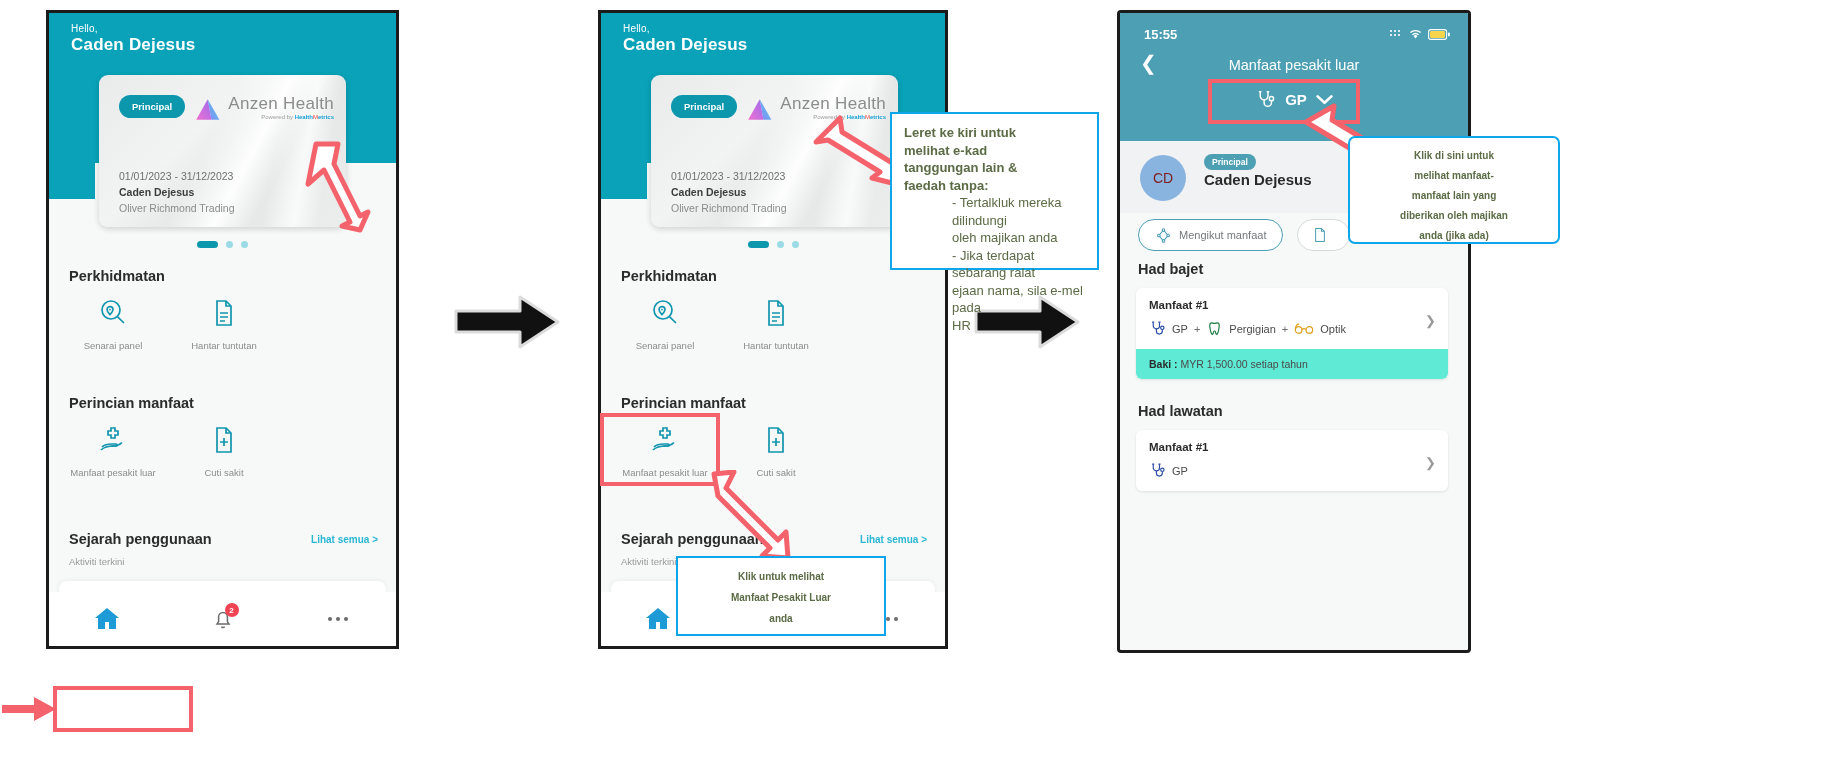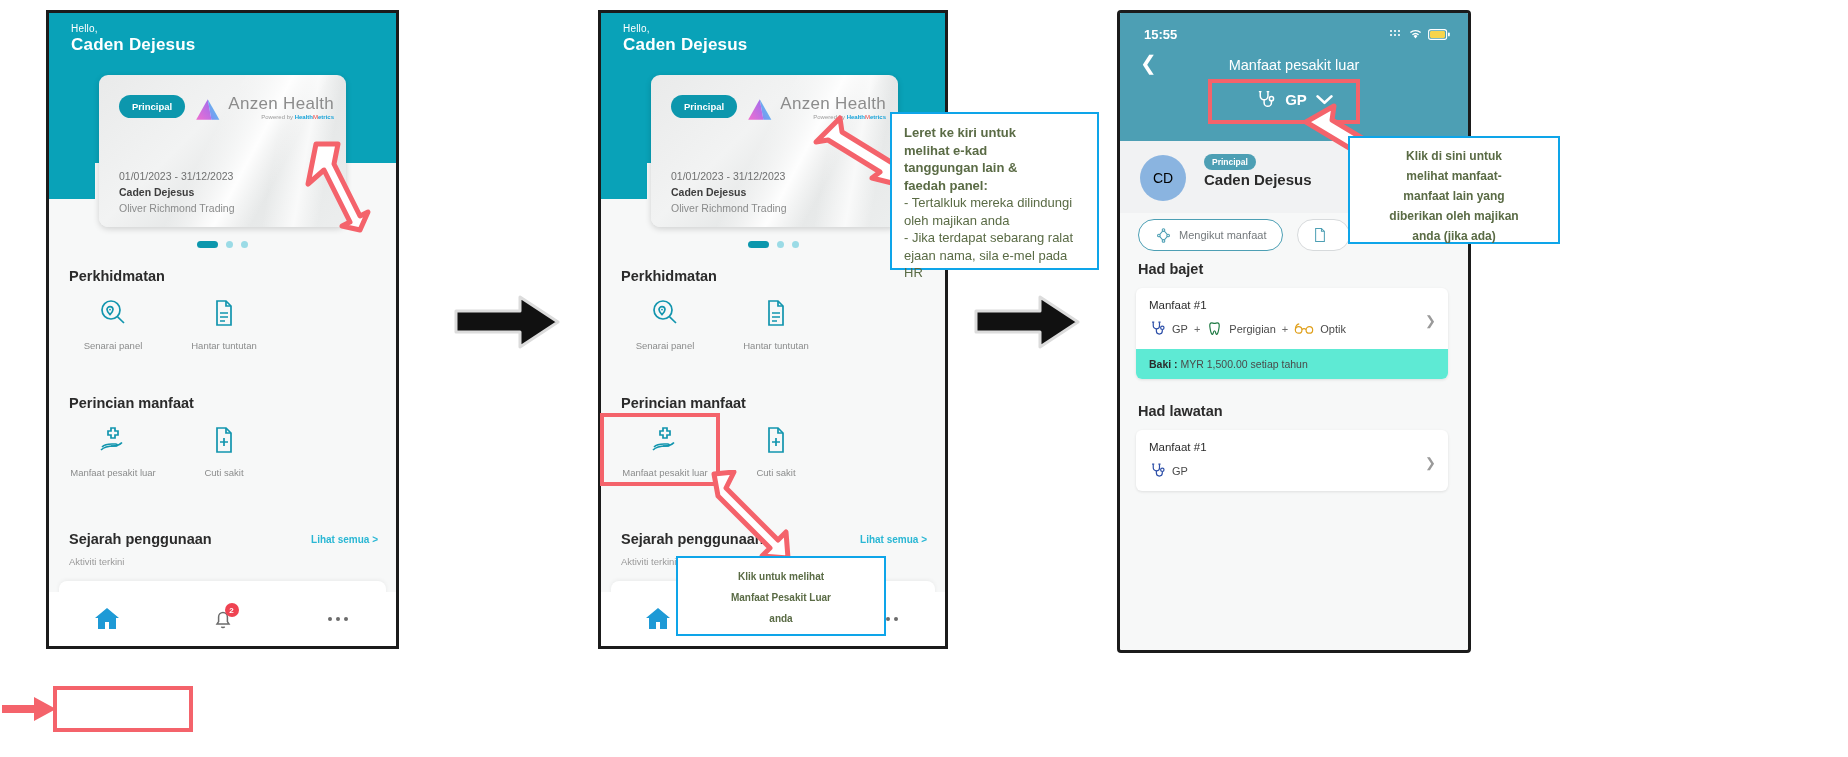--- a/index.html
+++ b/index.html
@@ -93,48 +93,48 @@
   }
   .dots3{display:flex;gap:4px;}
   .dots3 i{width:4px;height:4px;border-radius:50%;background:#6b6b6b;display:block;}
 
   
   .callout{
     position:absolute;background:#ffffff;border:2px solid #0ea5e9;
     color:#5a6b45;font-weight:bold;box-sizing:border-box;z-index:30;
   }
   .callout .lead{display:block;font-weight:bold;}
-  .callout .thin{display:block;font-weight:normal;}
+  .callout .thin{display:block;font-weight:normal;margin-left:48px;}
   .hl-box{position:absolute;border:4px solid #f4636b;box-sizing:border-box;z-index:28;}
   .redarrow{position:absolute;z-index:29;}
   .blackarrow{position:absolute;z-index:25;}
 
   
   .p3head{position:absolute;left:0;top:0;width:100%;height:128px;background:#4d9fb4;}
   .p3time{position:absolute;left:24px;top:14px;color:#fff;font-size:13px;font-weight:bold;}
   .p3stat{position:absolute;right:18px;top:15px;display:flex;align-items:center;gap:5px;}
   .p3title{position:absolute;left:0;top:44px;width:100%;text-align:center;color:#fff;font-size:14.5px;}
   .p3back{position:absolute;left:20px;top:40px;color:#fff;font-size:20px;line-height:20px;}
   .gpsel{position:absolute;left:0;top:76px;width:100%;display:flex;justify-content:center;align-items:center;gap:9px;color:#fff;font-size:15px;font-weight:bold;}
   .profrow{position:absolute;left:0;top:128px;width:100%;height:72px;background:#f1f2f3;}
   .avatar{
     position:absolute;left:20px;top:14px;width:46px;height:46px;border-radius:50%;
-    background:#8ab4e0;color:#000000;font-size:14px;display:flex;align-items:center;justify-content:center;
+    background:#8ab4e0;color:#7f1d1d;font-size:14px;display:flex;align-items:center;justify-content:center;
   }
   .p3pill{position:absolute;left:84px;top:13px;background:#4d9fb4;color:#fff;font-size:8.5px;font-weight:bold;padding:3px 8px;border-radius:9px;}
   .p3name{position:absolute;left:84px;top:30px;font-size:15px;color:#2b2b2b;font-weight:bold;}
   .chiprow{position:absolute;left:0;top:206px;width:100%;display:flex;gap:14px;padding-left:18px;box-sizing:border-box;}
   .chip{
     border:1.4px solid #4d9fb4;border-radius:20px;height:30px;display:flex;align-items:center;
     gap:7px;padding:0 16px;background:#fff;color:#74797c;font-size:11px;white-space:nowrap;
   }
   .p3sec{position:absolute;left:18px;font-size:14.5px;font-weight:bold;color:#2b2b2b;}
   .bcard{position:absolute;left:16px;width:312px;background:#ffffff;border-radius:6px;box-shadow:0 1px 3px rgba(0,0,0,.10);overflow:hidden;}
   .bc-top{padding:11px 13px 12px;position:relative;}
-  .bc-title{font-size:11.5px;font-weight:normal;color:#2b2b2b;}
+  .bc-title{font-size:11.5px;font-weight:bold;color:#2b2b2b;}
   .bc-items{display:flex;align-items:center;gap:6px;margin-top:9px;font-size:11px;color:#4a4a4a;}
   .bc-items .plus{color:#6b6b6b;}
   .bc-foot{background:#5eead4;padding:9px 13px;font-size:10.5px;color:#4a4a4a;}
   .bc-foot b{color:#2b2b2b;}
   .chev{position:absolute;right:12px;top:50%;margin-top:-6px;color:#9a9a9a;font-size:13px;}
 </style>
 </head>
 <body>
 
 <div class="stage">
@@ -357,21 +357,21 @@
       </div>
     </div>
   </div>
 
   <div class="hl-box" style="left:600px;top:413px;width:120px;height:73px;"></div>
 
   <div class="callout" style="left:890px;top:112px;width:209px;height:158px;padding:10px 12px;font-size:13px;line-height:17.5px;">
     <span class="lead">Leret ke kiri untuk</span>
     <span class="lead">melihat e-kad</span>
     <span class="lead">tanggungan lain &amp;</span>
-    <span class="lead">faedah panel:</span>
+    <span class="lead">faedah tanpa:</span>
     <span class="thin">- Tertalkluk mereka dilindungi</span>
     <span class="thin">oleh majikan anda</span>
     <span class="thin">- Jika terdapat sebarang ralat</span>
     <span class="thin">ejaan nama, sila e-mel pada</span>
     <span class="thin">HR</span>
   </div>
   <svg class="redarrow" style="left:810px;top:108px;" width="92" height="86" viewBox="0 0 92 86">
     <path d="M6 34 L30 10 L32 24 L84 56 L88 48 L86 76 L62 70 L70 64 L18 32 Z" fill="#ffffff" stroke="#f4636b" stroke-width="5" stroke-linejoin="round"></path>
   </svg>
 
@@ -501,21 +501,21 @@
           </svg>
           <span>GP</span>
         </div>
         <span class="chev">❯</span>
       </div>
     </div>
   </div>
 
   <div class="hl-box" style="left:1208px;top:79px;width:152px;height:45px;"></div>
 
-  <div class="callout" style="left:1348px;top:136px;width:212px;height:108px;padding:8px 11px;font-size:12px;line-height:20px;text-align:center;">
+  <div class="callout" style="left:1348px;top:136px;width:212px;height:108px;padding:8px 11px;font-size:10px;line-height:20px;text-align:center;border-radius:7px;">
     <span class="lead">Klik di sini untuk</span>
     <span class="lead">melihat manfaat-</span>
     <span class="lead">manfaat lain yang</span>
     <span class="lead">diberikan oleh majikan</span>
     <span class="lead">anda (jika ada)</span>
   </div>
   <svg class="redarrow" style="left:1300px;top:100px;" width="90" height="76" viewBox="0 0 90 76">
     <path d="M6 22 L34 6 L32 20 L82 50 L86 42 L84 70 L58 64 L66 58 L16 28 Z" fill="#ffffff" stroke="#f4636b" stroke-width="5" stroke-linejoin="round"></path>
   </svg>
 

